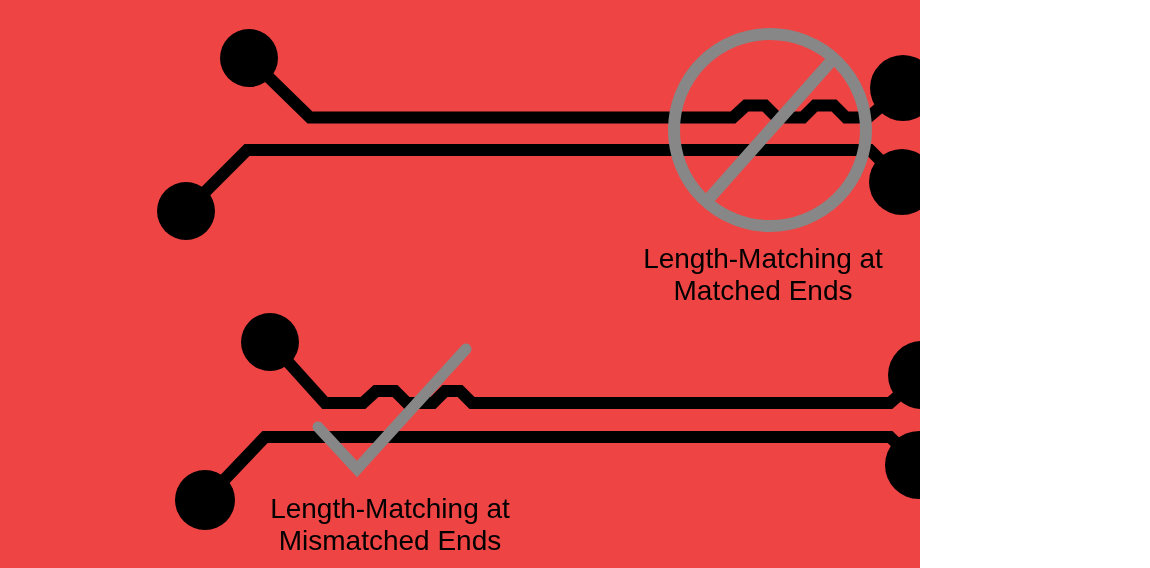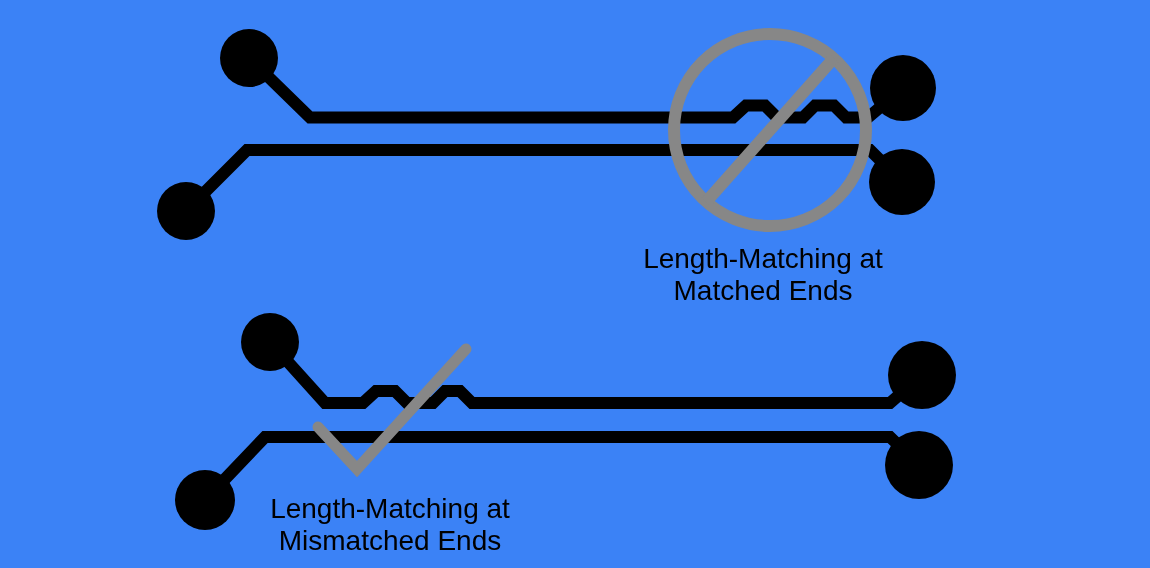--- a/index.html
+++ b/index.html
@@ -1,24 +1,24 @@
 <!DOCTYPE html>
 <html><head>
 <meta charset="utf-8">
 <style>
   html, body {
     margin: 0;
     padding: 0;
     background: #ffffff;
   }
   .figure-wrap {
-    width: 1150px;
+    width: 920px;
     height: 568px;
     position: relative;
-    background: #3b82f6;
+    background: #ef4444;
     overflow: hidden;
   }
   svg {
     display: block;
   }
   .caption {
     font-family: "Liberation Sans", sans-serif;
     font-size: 28px;
     fill: #000000;
   }

